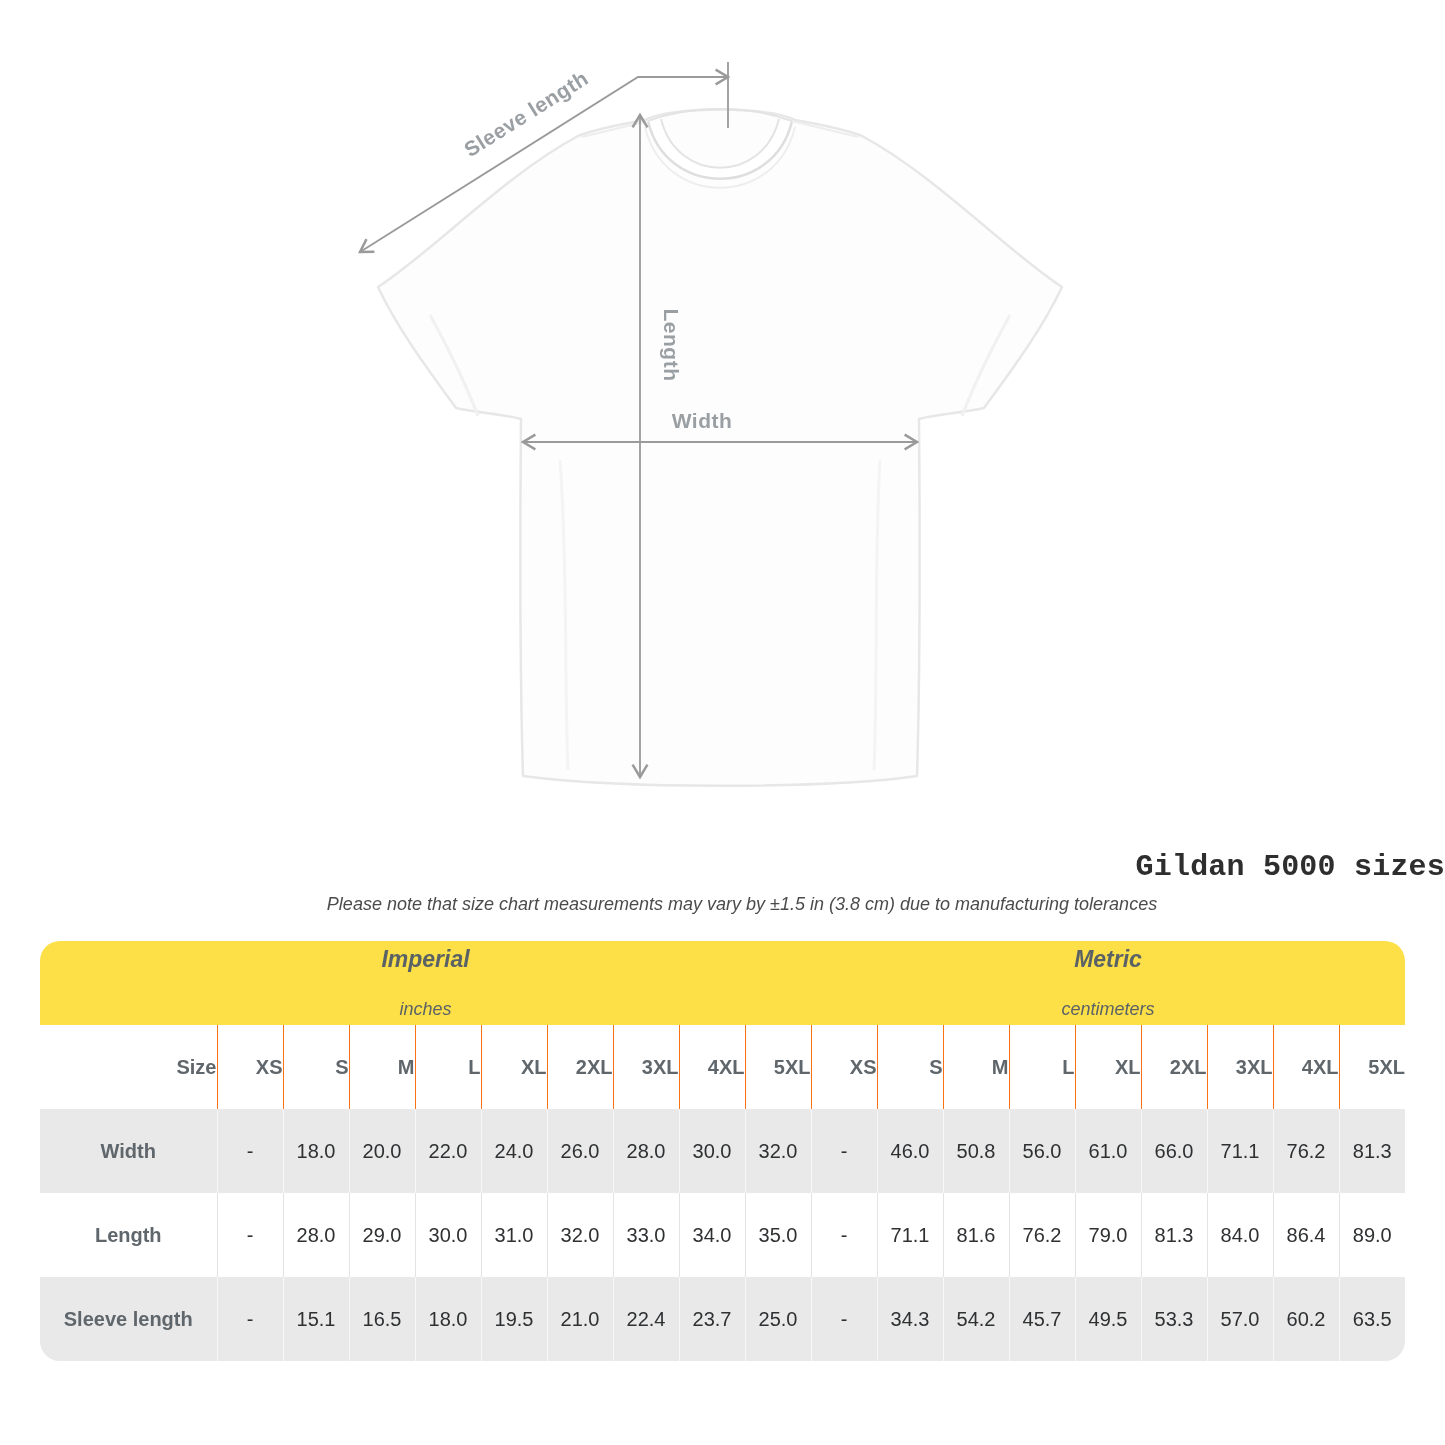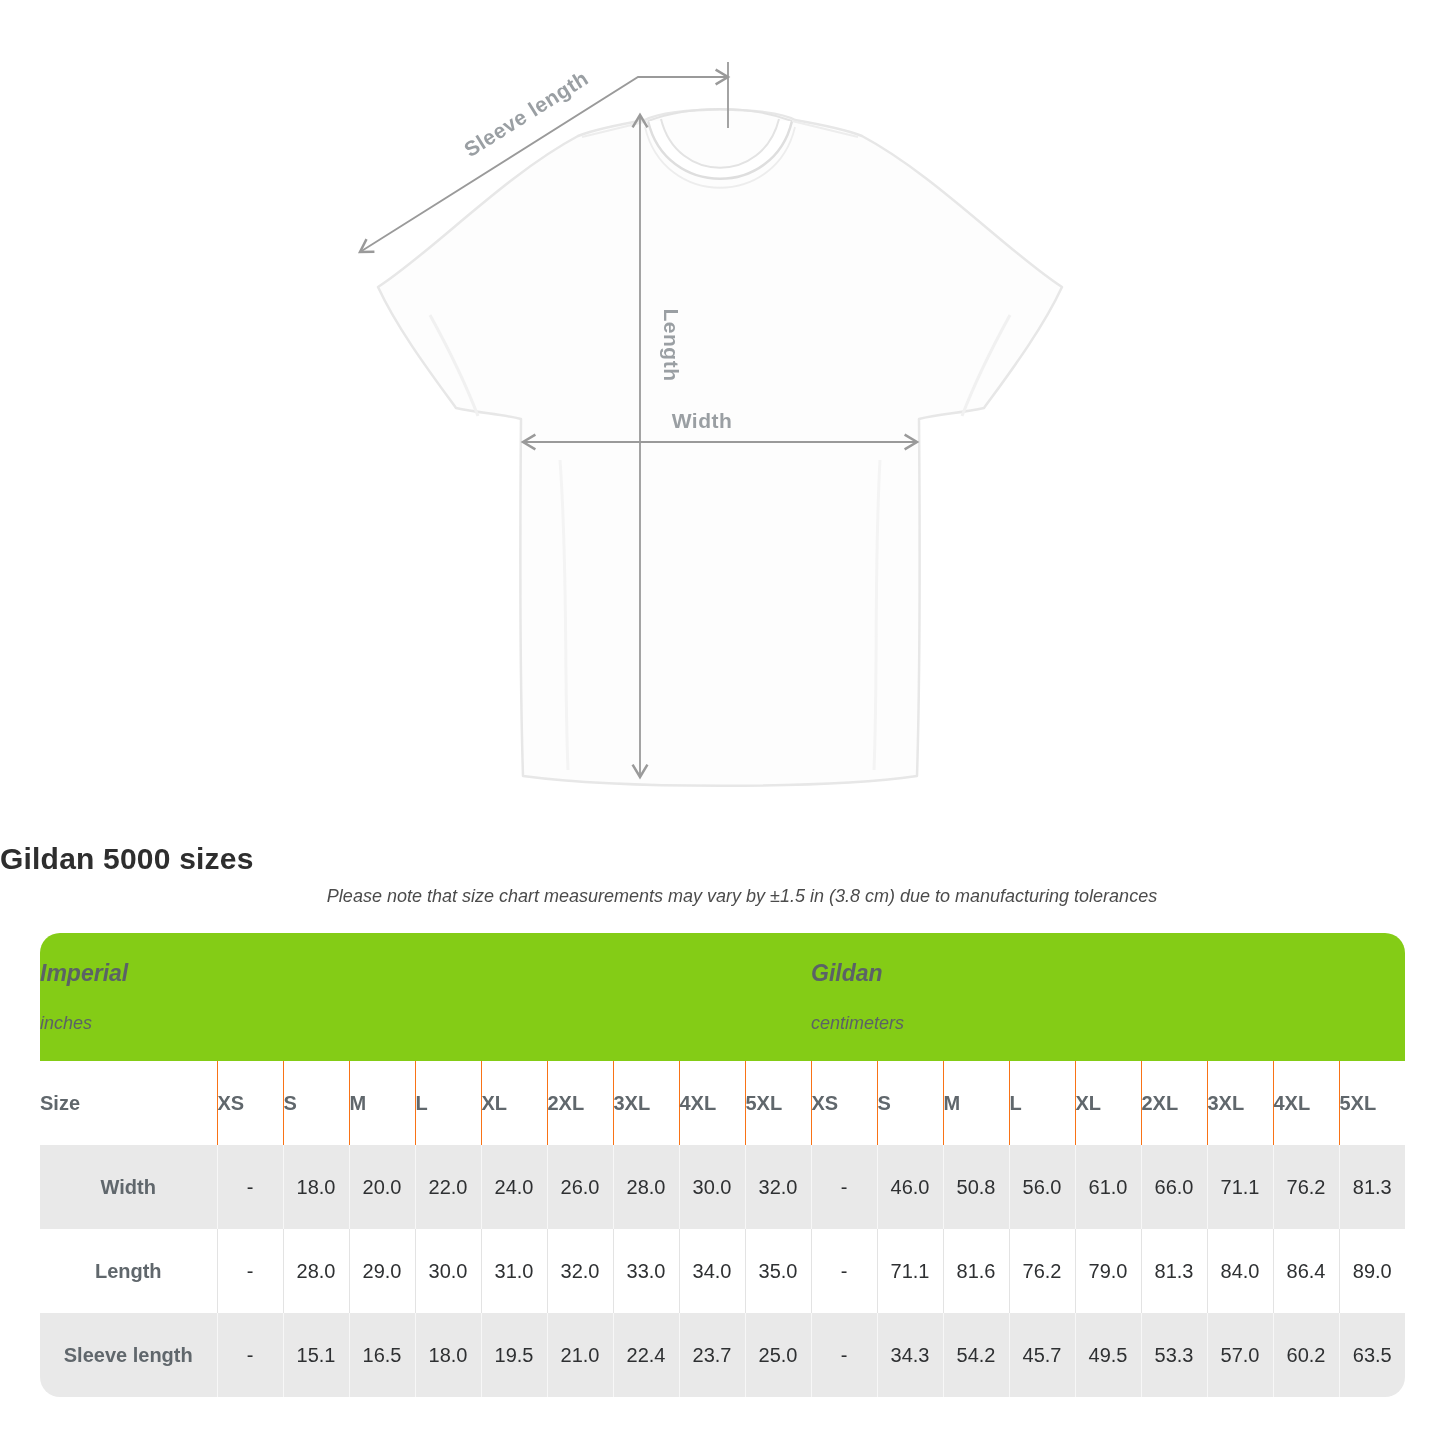--- a/index.html
+++ b/index.html
@@ -17,26 +17,27 @@
   .diagram svg { display: block; }
   .measure-label {
     font-weight: bold;
     font-size: 21px;
     fill: #9a9fa3;
     letter-spacing: 0.5px;
   }
 
   
   .title {
-    text-align: left;
+    text-align: right;
     font-size: 30px;
     font-weight: bold;
     color: #2e2e2e;
-    margin-top: 24px;
+    margin-top: 32px;
     letter-spacing: 0.2px;
+    font-family: Liberation Mono, monospace;
   }
   .note {
     text-align: center;
     font-style: italic;
     font-size: 18px;
     color: #4b4b4b;
     margin-top: 10px;
     margin-left: 39px;
   }
 
@@ -45,45 +46,45 @@
     margin: 26px 40px 0 40px;
     border-radius: 20px;
     overflow: hidden;
   }
   table.size-table {
     width: 100%;
     border-collapse: collapse;
     table-layout: fixed;
   }
   .units-row th {
-    background: #84cc16;
-    height: 128px;
+    background: #fde047;
+    height: 84px;
     vertical-align: middle;
-    text-align: left;
+    text-align: center;
   }
   .unit-name {
     font-style: italic;
     font-weight: bold;
     font-size: 23px;
     color: #5b6266;
   }
   .unit-sub {
     font-style: italic;
     font-weight: normal;
     font-size: 18px;
     color: #5b6266;
     margin-top: 26px;
   }
   .sizes-row th {
     background: #ffffff;
     height: 84px;
     font-size: 20px;
     font-weight: bold;
     color: #60676c;
-    text-align: left;
+    text-align: right;
     vertical-align: middle;
   }
   tbody td {
     height: 84px;
     text-align: center;
     vertical-align: middle;
     font-size: 20px;
     color: #2e3032;
   }
   tbody td.row-label {
@@ -165,21 +166,21 @@
         <col style="width:177px">
         <col span="18">
       </colgroup>
       <thead>
         <tr class="units-row">
           <th colspan="10">
             <div class="unit-name">Imperial</div>
             <div class="unit-sub">inches</div>
           </th>
           <th colspan="9">
-            <div class="unit-name">Gildan</div>
+            <div class="unit-name">Metric</div>
             <div class="unit-sub">centimeters</div>
           </th>
         </tr>
         <tr class="sizes-row">
           <th>Size</th>
           <th>XS</th>
           <th>S</th>
           <th>M</th>
           <th>L</th>
           <th>XL</th>

